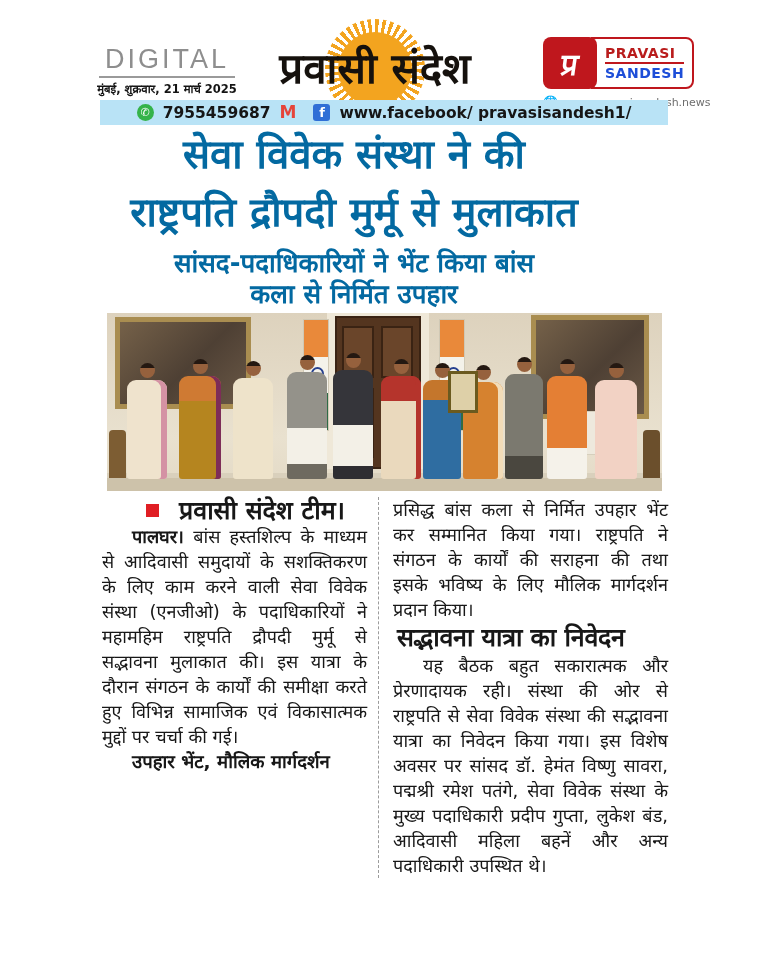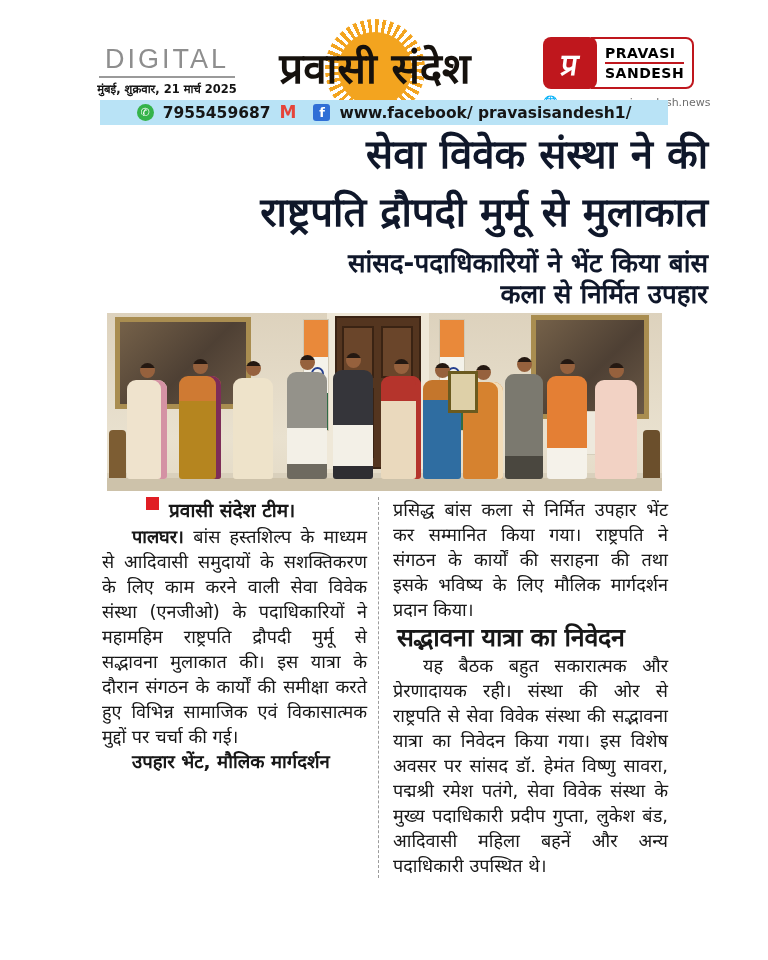--- a/index.html
+++ b/index.html
@@ -19,36 +19,36 @@
   .sunburst::after { content:""; position:absolute; inset:13px; border-radius:50%; background:#f3a41f; }
   .masthead-title { position:relative; z-index:2; font-size:42px; font-weight:700; color:#15110d; line-height:80px; white-space:nowrap; }
 
   .logo-block { position:absolute; left:543px; top:37px; width:200px; }
   .logo-row { display:flex; height:52px; }
   .logo-mono { width:54px; background:#bf171d; color:#ffffff; font-size:30px; font-weight:700;
                display:flex; align-items:center; justify-content:center; border-radius:8px; z-index:2; }
   .logo-mono span { transform:skewX(-8deg); }
   .logo-name { border:2px solid #bf171d; background:#ffffff; margin-left:-6px; padding:4px 8px 4px 12px;
                display:flex; flex-direction:column; justify-content:center; border-radius:0 8px 8px 0; }
-  .logo-name-top { color:#000000; font-weight:700; font-size:14px; letter-spacing:0.5px; border-bottom:2px solid #bf171d; line-height:18px; }
-  .logo-name-bottom { color:#000000; font-weight:700; font-size:14px; letter-spacing:0.5px; line-height:18px; }
+  .logo-name-top { color:#b91c1c; font-weight:700; font-size:14px; letter-spacing:0.5px; border-bottom:2px solid #bf171d; line-height:18px; }
+  .logo-name-bottom { color:#1d4ed8; font-weight:700; font-size:14px; letter-spacing:0.5px; line-height:18px; }
   .website-row { margin-top:6px; display:flex; align-items:center; gap:5px; font-size:11px; color:#6e6e6e; }
   .globe { font-size:12px; color:#3b7fc4; }
 
   
   .contact-bar { position:absolute; left:100px; top:100px; width:568px; height:25px; background:#b9e3f6;
                  display:flex; align-items:center; justify-content:center; gap:9px; font-size:15.5px; font-weight:600; color:#161616; }
   .wa-icon { width:17px; height:17px; border-radius:50%; background:#35b34a; color:#fff; font-size:11px;
              display:flex; align-items:center; justify-content:center; }
   .gmail-icon { color:#e5443a; font-weight:800; font-size:17px; line-height:1; }
   .fb-icon { width:17px; height:17px; background:#2f6fd6; color:#fff; border-radius:3px; font-weight:700; font-size:13px;
              display:flex; align-items:center; justify-content:center; margin-left:8px; }
 
   
-  .headline-block { position:absolute; left:0; top:126px; width:708px; text-align:right; color:#0f172a; }
+  .headline-block { position:absolute; left:0; top:126px; width:708px; text-align:center; color:#0369a1; }
   .headline-l1 { font-size:40px; font-weight:700; line-height:57px; }
   .headline-l2 { font-size:40px; font-weight:700; line-height:58px; }
   .subheadline { margin-top:7px; }
   .subheadline div { font-size:26px; font-weight:700; line-height:31px; }
 
   
   .photo { position:absolute; left:107px; top:313px; width:555px; height:178px; overflow:hidden;
            background:linear-gradient(#ddd2bd, #e9e1cf 70%, #e3dac6); }
   .floor { position:absolute; left:0; right:0; bottom:0; height:13px; background:#cdc2aa; }
   .baseboard { position:absolute; left:0; right:0; bottom:13px; height:5px; background:#d9d0bc; }
@@ -71,21 +71,21 @@
   .person { position:absolute; bottom:12px; display:flex; flex-direction:column; align-items:center; }
   .head { width:15px; height:15px; border-radius:50%; background:linear-gradient(#241811 0 34%, #96613d 34%); }
   .torso { width:100%; flex:1; border-radius:9px 9px 3px 3px; margin-top:2px; }
   .gift-frame { position:absolute; left:341px; top:58px; width:30px; height:42px; background:#ded0a8;
                 border:3px solid #6b5a1f; z-index:5; }
 
   
   .columns { position:absolute; left:102px; top:497px; width:566px; display:flex; color:#171717; }
   .col-left { width:276px; padding-right:11px; }
   .col-right { width:290px; padding-left:14px; border-left:1px dashed #9b9b9b; }
-  .byline { display:flex; align-items:flex-start; gap:10px; padding-left:44px; font-size:19px; font-weight:700; line-height:27px; }
+  .byline { display:flex; align-items:center; gap:20px; padding-left:44px; font-size:25px; font-weight:700; line-height:27px; }
   .byline-square { width:13px; height:13px; background:#e01e24; flex:none; }
   .body-p { font-size:18px; line-height:25px; text-align:justify; text-indent:30px; }
   .body-p .dateline-bold { font-weight:700; }
   .crosshead-small { font-size:18.5px; font-weight:700; line-height:26px; text-indent:30px; }
   .crosshead-big { font-size:25px; font-weight:700; line-height:31px; padding-left:4px; letter-spacing:-0.3px; }
 </style>
 </head>
 <body>
 
 <div class="page">

